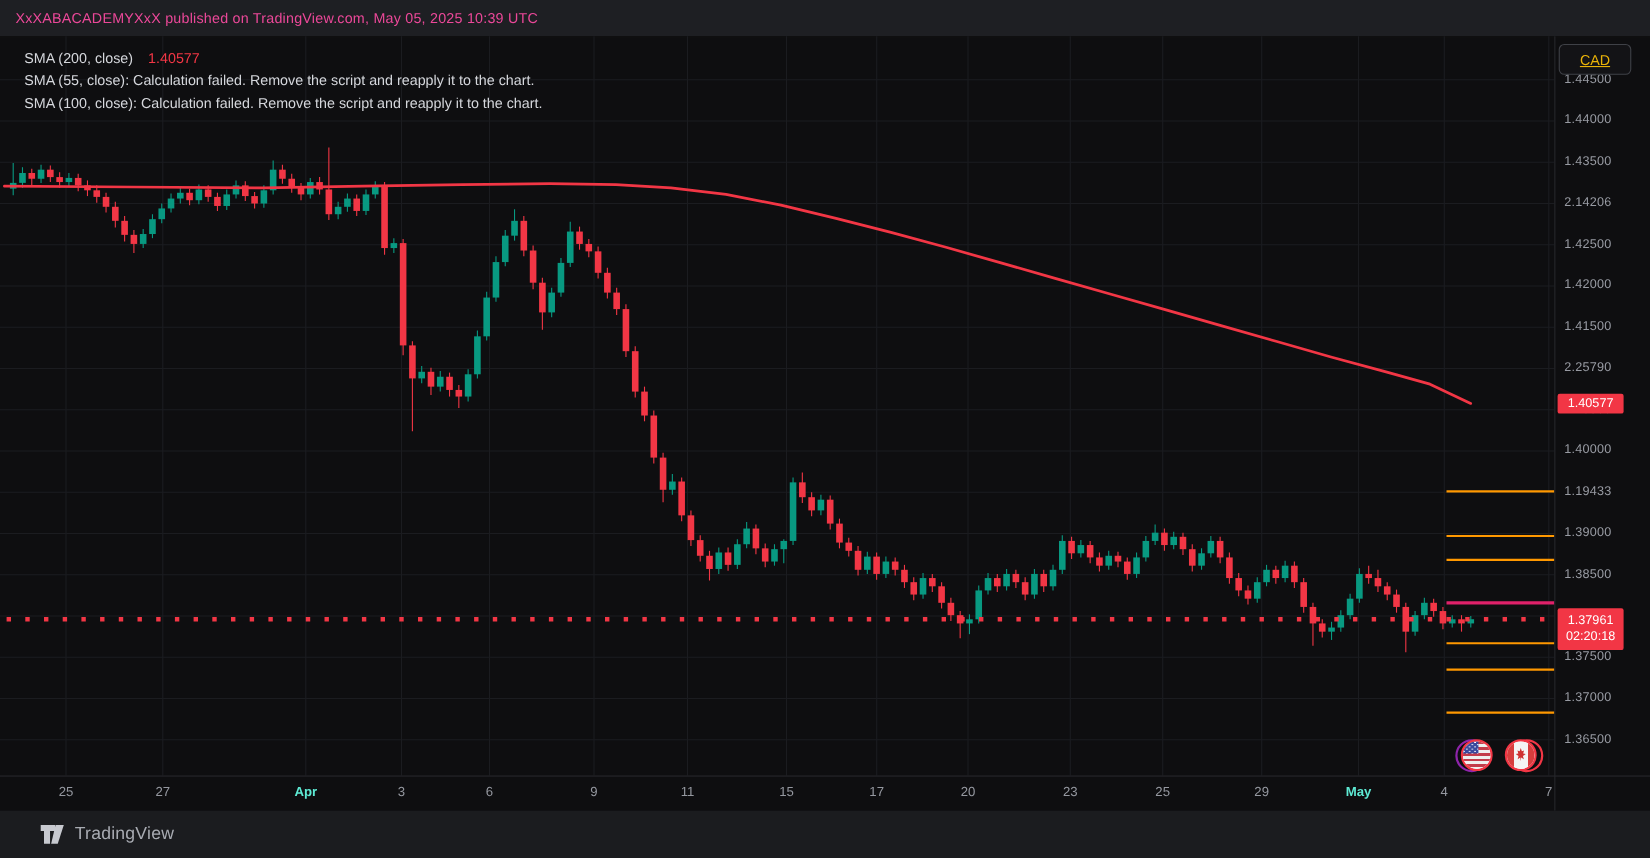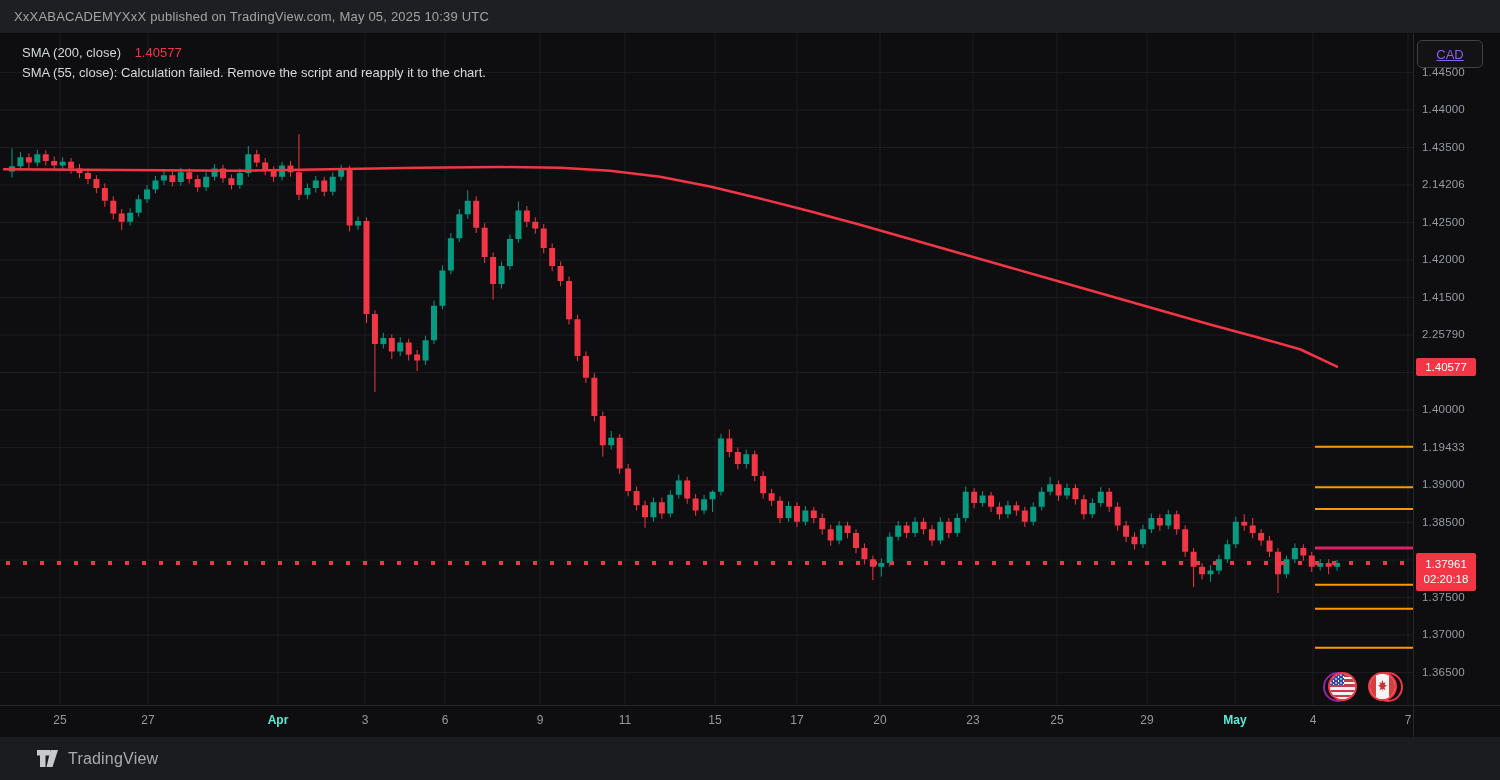--- a/index.html
+++ b/index.html
@@ -1,37 +1,37 @@
 <!DOCTYPE html>
 <html><head>
 <meta charset="utf-8">
 <style>
   html,body{margin:0;padding:0;background:#0e0e10;}
   #root{position:relative;width:1500px;height:780px;background:#0e0e10;overflow:hidden;
         font-family:"Liberation Sans",sans-serif;-webkit-font-smoothing:antialiased;}
   
   .top-bar{position:absolute;left:0;top:0;width:1500px;height:33px;background:#1e1f23;
            border-bottom:1px solid #090909;display:flex;align-items:center;}
-  .top-bar span{margin-left:14px;font-size:13px;color:#a3a3a3;letter-spacing:.2px;}
+  .top-bar span{margin-left:14px;font-size:13px;color:#ec4899;letter-spacing:.2px;}
   
   #chart-svg{position:absolute;left:0;top:0;}
   .v-sep{position:absolute;left:1413px;top:33px;width:1px;height:704px;background:#26272b;}
   .h-sep{position:absolute;left:0;top:705px;width:1500px;height:1px;background:#26272b;}
   
   .legend{position:absolute;left:22px;top:43px;z-index:5;}
   .legend .row{height:20.3px;line-height:20.3px;font-size:13px;color:#d5d7dc;white-space:nowrap;}
   .legend .val{color:#f23645;}
   .legend .lbl{color:#d5d7dc;margin-left:9px;}
   .legend .chg{color:#f23645;margin-left:9px;}
   .legend .ttl{margin-right:10px;}
   
   .price-axis{position:absolute;left:1414px;top:33px;width:86px;height:672px;}
   .ptick{position:absolute;left:8px;font-size:11.5px;color:#989ba3;letter-spacing:.2px;}
   .cad-btn{position:absolute;left:3px;top:7px;width:64px;height:26px;border:1.5px solid #3f4147;
-           border-radius:5px;color:#8b5cf6;font-size:13px;display:flex;align-items:center;
+           border-radius:5px;color:#eab308;font-size:13px;display:flex;align-items:center;
            justify-content:center;background:#131316;z-index:6;text-decoration:underline;}
   .badge{position:absolute;left:2px;width:60px;background:#f23645;color:#fff;z-index:7;
          font-size:11.5px;display:flex;align-items:center;justify-content:center;}
   #sma-badge{height:18px;border-radius:2px;}
   #price-badge{height:38px;flex-direction:column;border-radius:2px;line-height:15px;}
   
   .time-axis{position:absolute;left:0;top:706px;width:1413px;height:31px;}
   .ttick{position:absolute;top:7px;transform:translateX(-50%);font-size:12px;color:#9598a0;}
   .ttick.bold{color:#5eead4;font-weight:bold;}
   
@@ -428,20 +428,23 @@
     </svg>
 
   <div class="legend">
     <div class="row">
       <span>SMA (200, close)</span>
       <span class="val" style="margin-left:10px">1.40577</span>
     </div>
     <div class="row">
       <span>SMA (55, close): Calculation failed. Remove the script and reapply it to the chart.</span>
     </div>
+    <div class="row">
+      <span>SMA (100, close): Calculation failed. Remove the script and reapply it to the chart.</span>
+    </div>
   </div>
 
   <div class="flag-wrap" style="left:1323px;top:672px;width:32px;height:28px">
     <div class="flag-ring" style="left:0;top:0;border-color:#8e24aa"></div>
     <div class="flag-circ" style="left:5px;top:0">
       <div class="us-stripes"></div>
         <div class="us-canton"></div>
     </div>
   </div>
   <div class="flag-wrap" style="left:1368px;top:672px;width:32px;height:28px">

